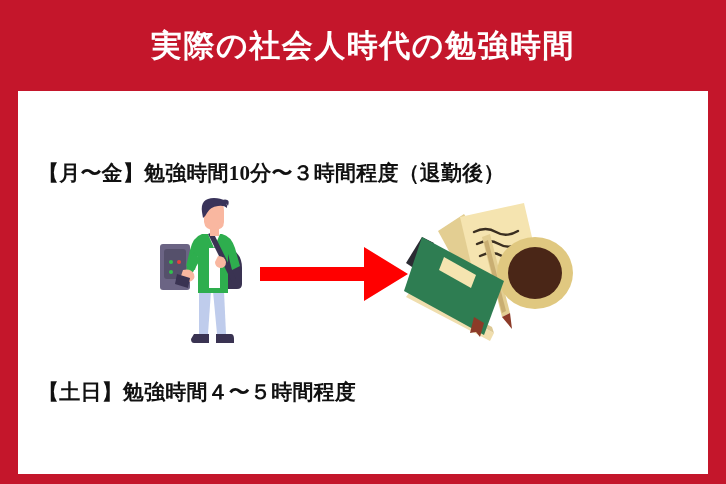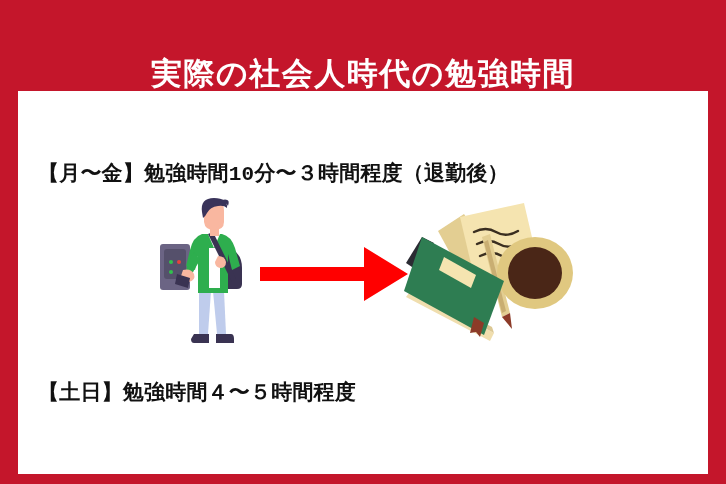--- a/index.html
+++ b/index.html
@@ -26,21 +26,20 @@
   
   .title-band {
     position: absolute;
     left: 0;
     top: 0;
     width: 726px;
     height: 91px;
     display: flex;
     align-items: center;
     justify-content: center;
-    margin-top: 28px;
   }
   .title-text {
     color: #ffffff;
     font-size: 31px;
     font-weight: bold;
     letter-spacing: 1.5px;
     line-height: 1;
     white-space: nowrap;
     font-family: "DejaVu Sans", "Liberation Sans", sans-serif;
   }
@@ -57,21 +56,21 @@
 
   
   .line {
     position: absolute;
     left: 20px;
     color: #111111;
     font-size: 21px;
     font-weight: bold;
     letter-spacing: 0.2px;
     white-space: nowrap;
-    font-family: Liberation Mono, monospace;
+    font-family: Liberation Serif, serif;
   }
   .line-weekday { top: 68px; }
   .line-weekend { top: 287px; text-align: center; }
 
   
   .illus-row {
     position: absolute;
     left: 0;
     top: 105px;
     width: 690px;

